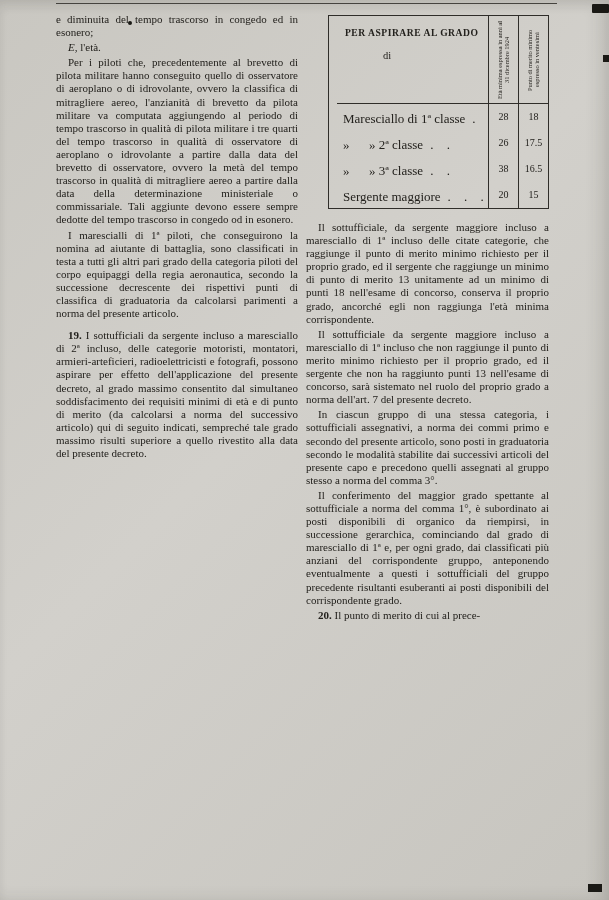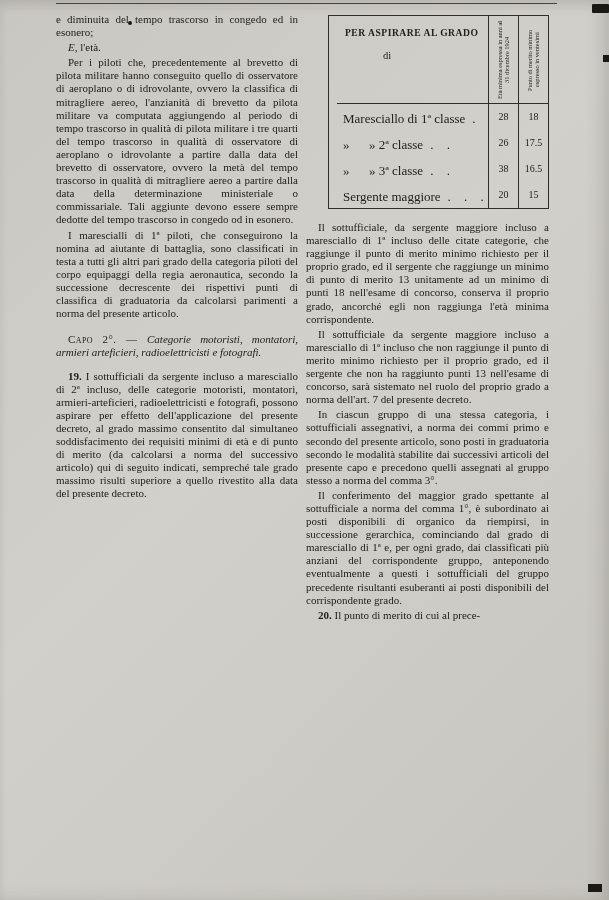--- a/index.html
+++ b/index.html
@@ -68,21 +68,20 @@
 
   <hr class="header-rule">
 
   <div class="columns">
 
     <div class="col col-left">
       <p class="para no-indent">e diminuita del tempo trascorso in congedo ed in esonero;</p>
       <p class="para"><span class="italic">E</span><span>, l'età.</span></p>
       <p class="para">Per i piloti che, precedentemente al brevetto di pilota militare hanno conseguito quello di osservatore di aeroplano o di idrovolante, ovvero la classifica di mitragliere aereo, l'anzianità di brevetto da pilota militare va computata aggiungendo al periodo di tempo trascorso in qualità di pilota militare i tre quarti del tempo trascorso in qualità di osservatore di aeroplano o idrovolante a partire dalla data del brevetto di osservatore, ovvero la metà del tempo trascorso in qualità di mitragliere aereo a partire dalla data della determinazione ministeriale o commissariale. Tali aggiunte devono essere sempre dedotte del tempo trascorso in congedo od in esonero.</p>
       <p class="para">I marescialli di 1ª piloti, che conseguirono la nomina ad aiutante di battaglia, sono classificati in testa a tutti gli altri pari grado della categoria piloti del corpo equipaggi della regia aeronautica, secondo la successione decrescente dei rispettivi punti di classifica di graduatoria da calcolarsi parimenti a norma del presente articolo.</p>
-      <p class="chapter"><span class="smallcaps">Capo 2°. — </span><span class="italic">Categorie motoristi, montatori, armieri arteficieri, radioelettricisti e fotografi.</span></p>
       <p class="para art-lead"><span class="bold">19.</span><span> I sottufficiali da sergente incluso a maresciallo di 2ª incluso, delle categorie motoristi, montatori, armieri-arteficieri, radioelettricisti e fotografi, possono aspirare per effetto dell'applicazione del presente decreto, al grado massimo consentito dal simultaneo soddisfacimento dei requisiti minimi di età e di punto di merito (da calcolarsi a norma del successivo articolo) qui di seguito indicati, sempreché tale grado massimo risulti superiore a quello rivestito alla data del presente decreto.</span></p>
     </div>
 
     <div class="col col-right">
 
       <div class="gtable">
         <div class="gt-head">
           <div class="t1">PER ASPIRARE AL GRADO</div>
           <div class="t2">di</div>
         </div>

